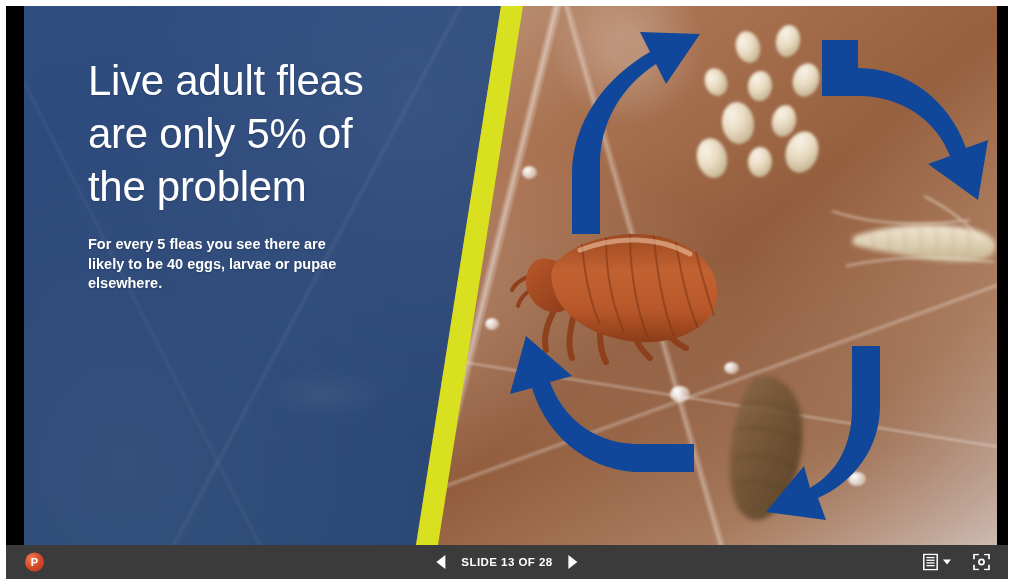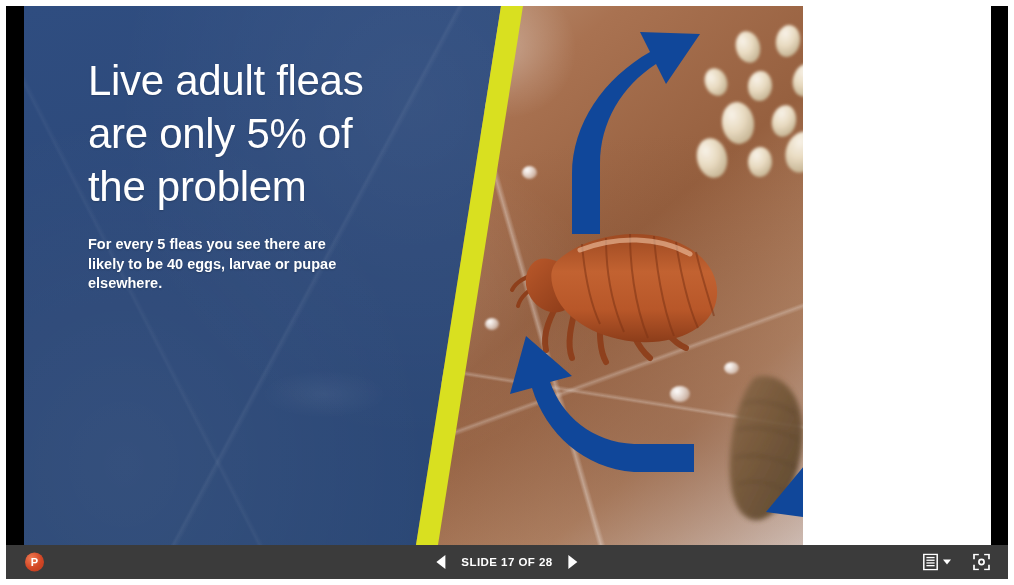--- a/index.html
+++ b/index.html
@@ -21,21 +21,21 @@
     position:absolute; top:6px; bottom:40px;
     background:#000000;
   }
   .letterbox.left  { left:6px;  width:18px; }
   .letterbox.right { right:6px; width:17px; }
 
   
   #slide {
     position:absolute;
     left:24px; top:6px;
-    width:779px; height:539px;
+    width:973px; height:539px;
     overflow:hidden;
     background:#2d4b7e;
   }
 
   
   .photo {
     position:absolute; inset:0;
     background:
       radial-gradient(circle at 18% 12%, rgba(255,255,255,.30) 0 3%, rgba(255,255,255,0) 12%),
       radial-gradient(circle at 62% 8%,  rgba(255,255,255,.22) 0 2%, rgba(255,255,255,0) 10%),
@@ -304,21 +304,21 @@
   </div>
 
   <div id="controlbar">
 
     <div class="pp-logo">
       <span>P</span>
     </div>
 
     <div class="nav">
       <div class="tri prev" title="Previous slide"></div>
-      <div class="slide-counter">SLIDE 17 OF 28</div>
+      <div class="slide-counter">SLIDE 13 OF 28</div>
       <div class="tri next" title="Next slide"></div>
     </div>
 
     <div class="right-tools">
       <div class="tool" title="More options">
         <svg width="15" height="17" viewBox="0 0 15 17">
           <rect x="0.8" y="0.8" width="13.4" height="15.4" fill="none" stroke="#ffffff" stroke-width="1.5"></rect>
           <g fill="#ffffff">
             <rect x="3.4" y="3.4" width="8.2" height="1.3"></rect>
             <rect x="3.4" y="6.1" width="8.2" height="1.3"></rect>

